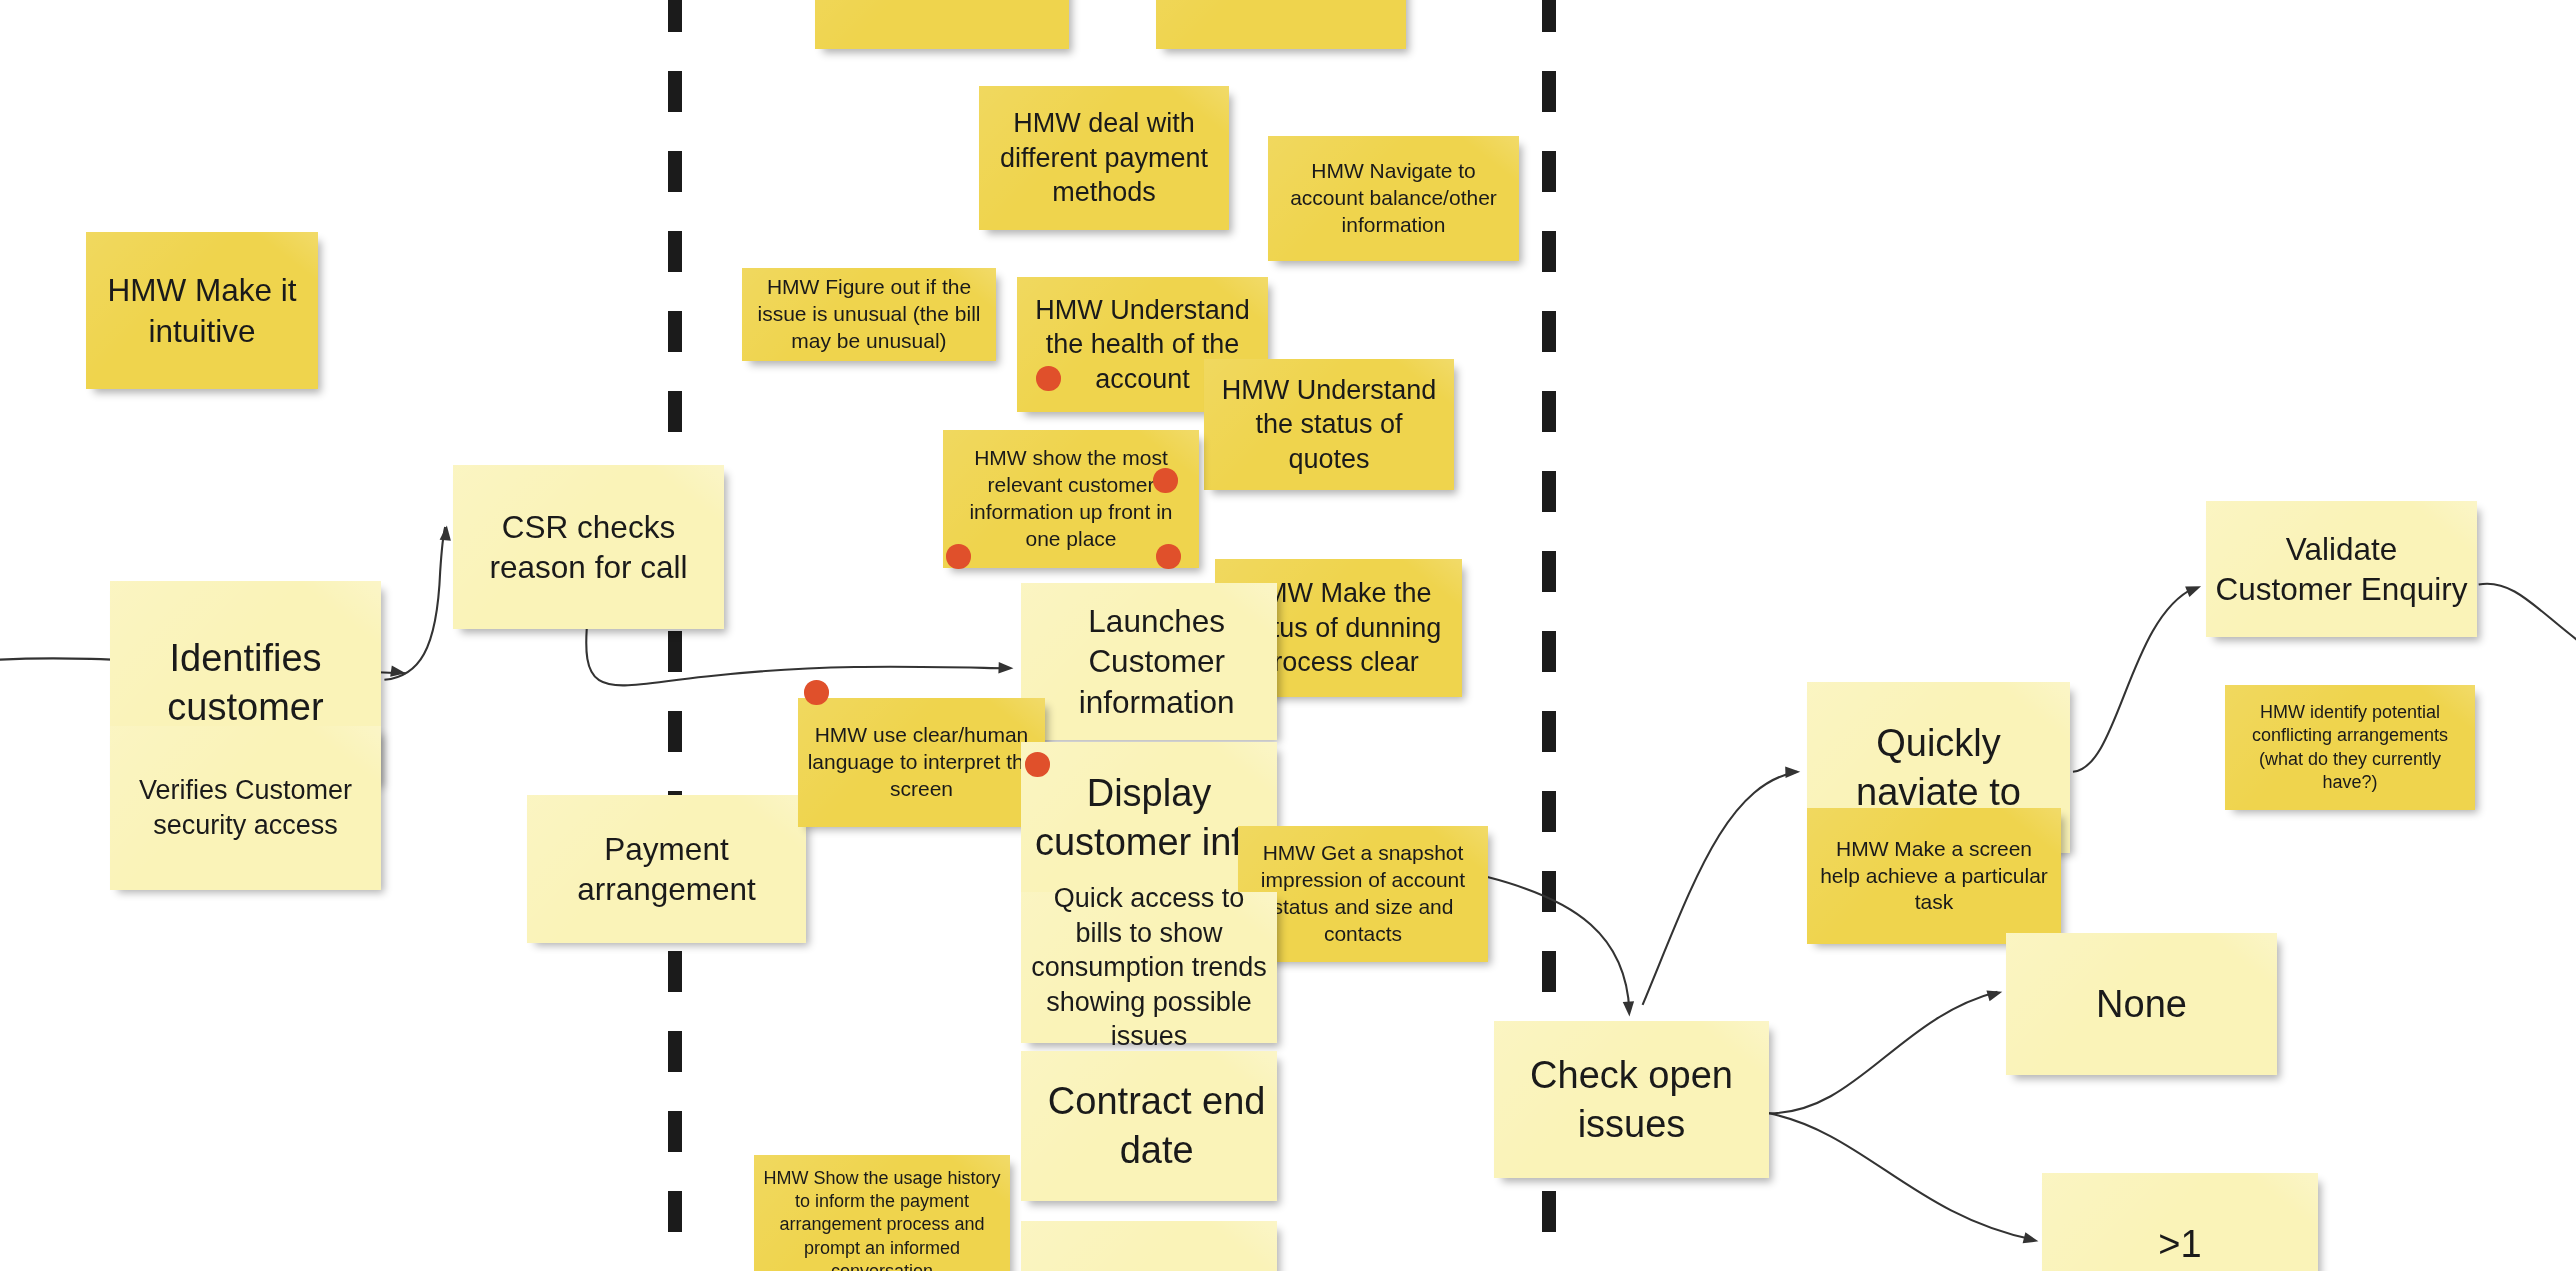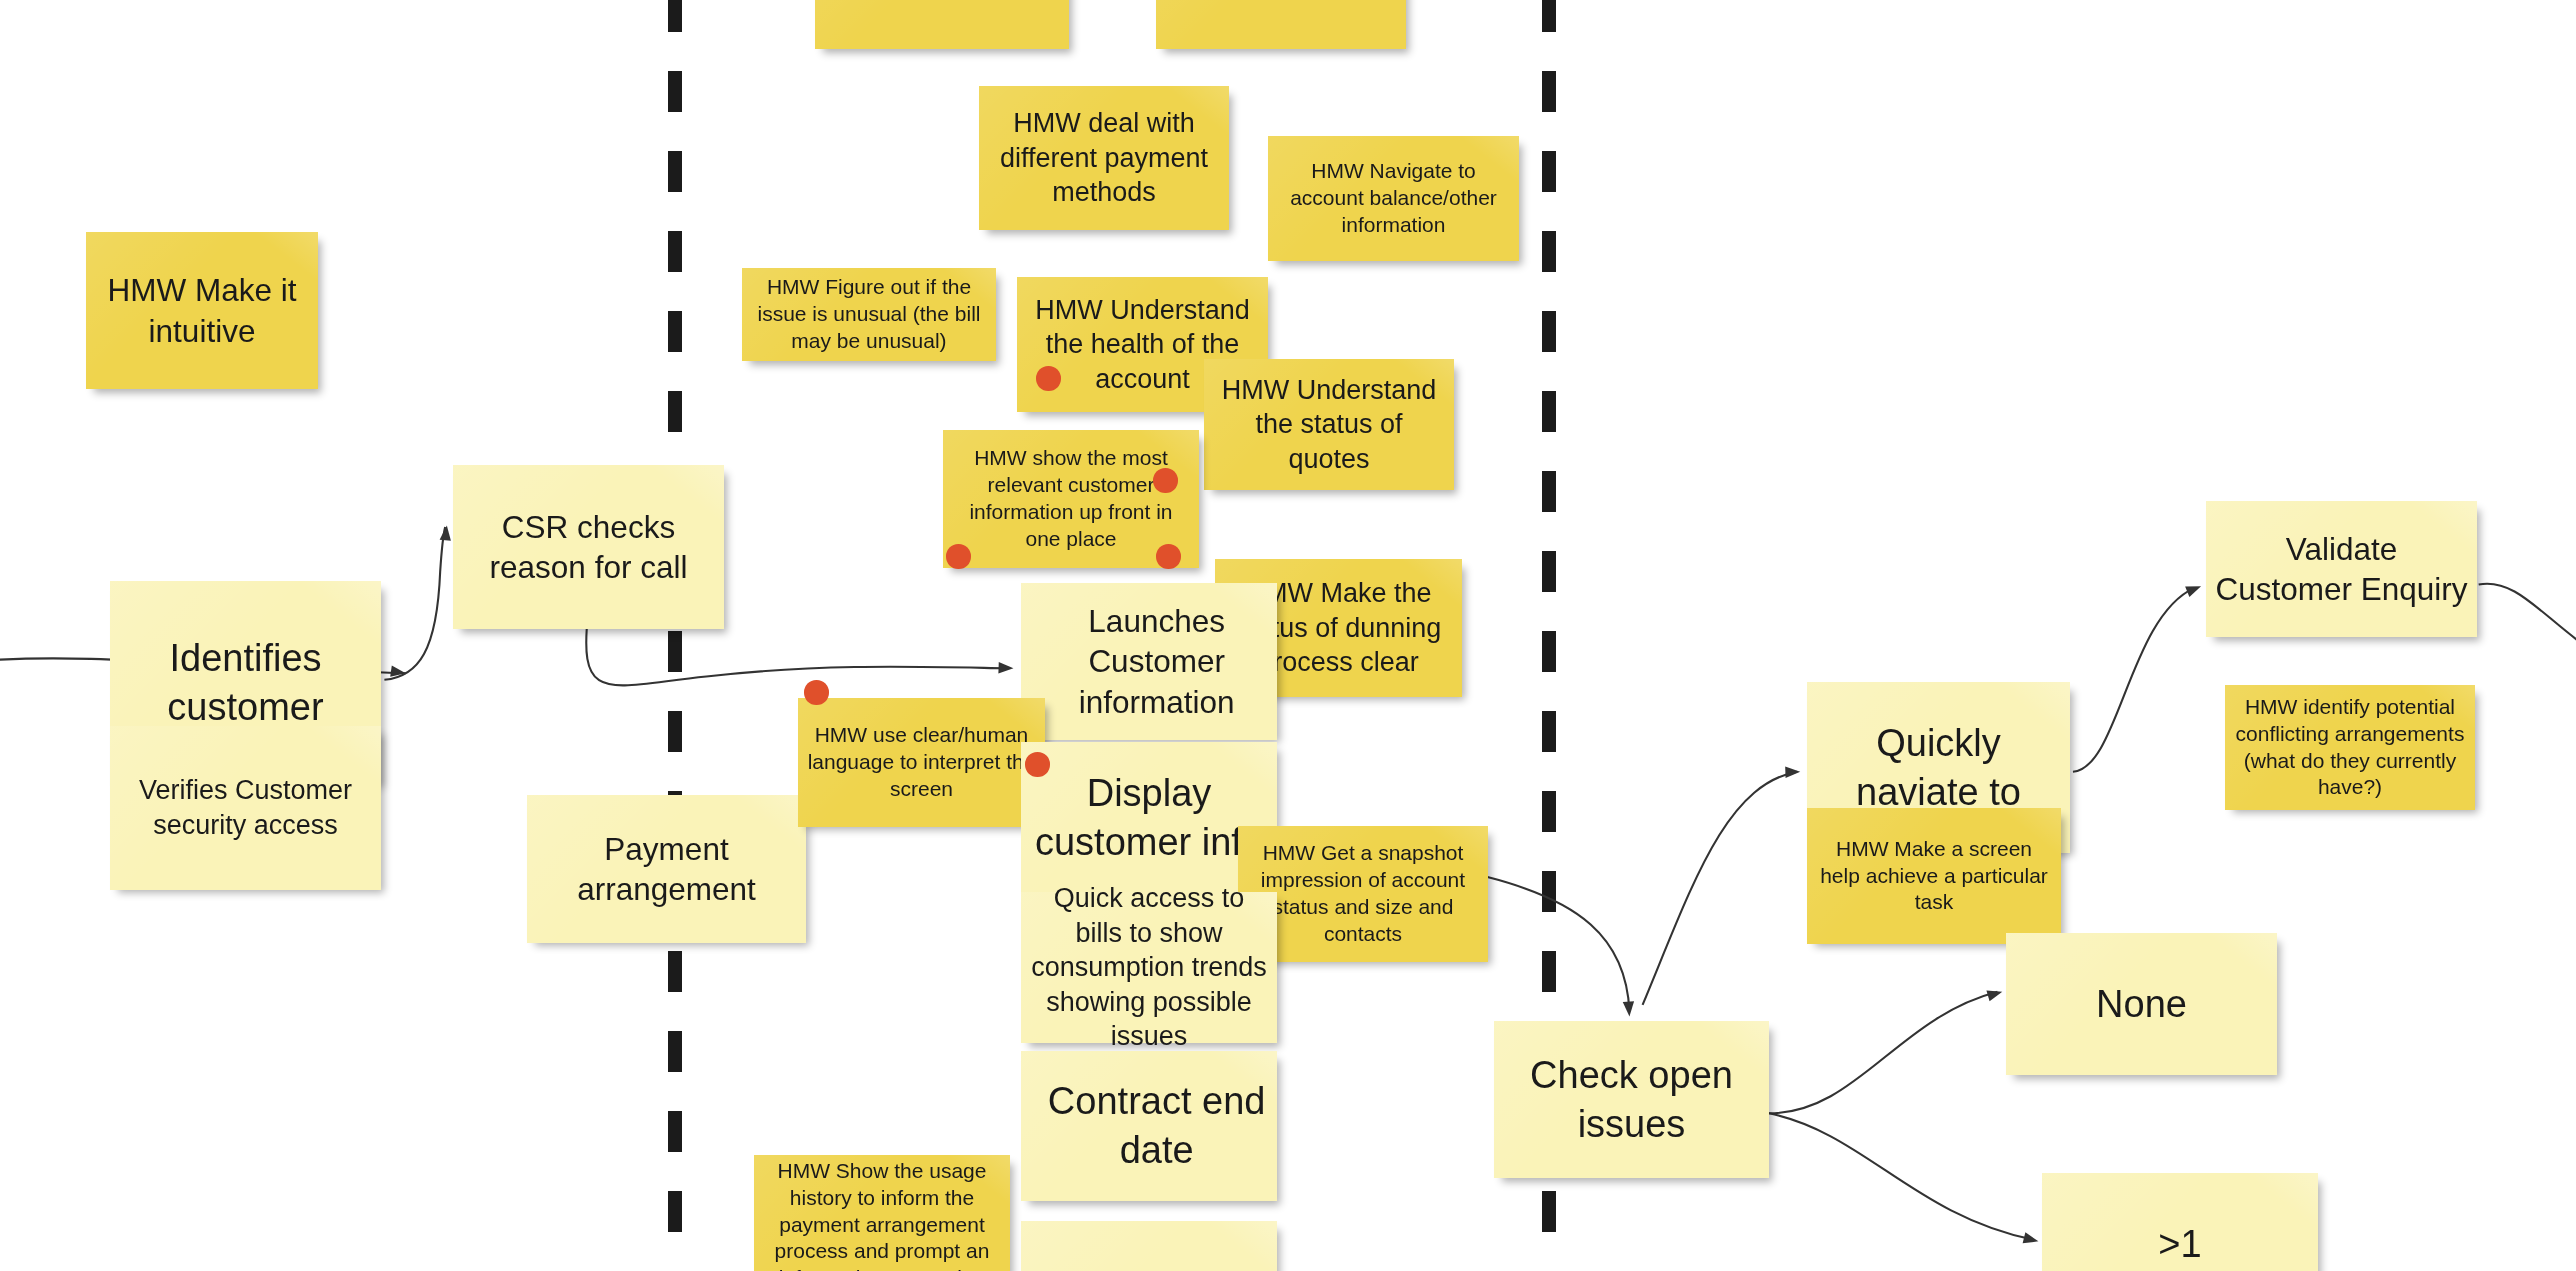--- a/index.html
+++ b/index.html
@@ -44,21 +44,21 @@
   .note.dark {
     background: #EFD44D;
     background-image: linear-gradient(135deg, rgba(255,255,255,0.10) 0%, rgba(255,255,255,0) 40%),
                       linear-gradient(218deg, rgba(255,255,255,0.16) 0%, rgba(255,255,255,0) 15%);
   }
   
   .sz-xl  { font-size: 38px; }
   .sz-lg  { font-size: 31.5px; }
   .sz-md  { font-size: 27px; }
   .sz-sm  { font-size: 21px; }
-  .sz-xs  { font-size: 21px; }
+  .sz-xs  { font-size: 18px; }
 
   
   .dot {
     position: absolute;
     width: 24.5px;
     height: 24.5px;
     border-radius: 50%;
     background: #E0502B;
   }
 

